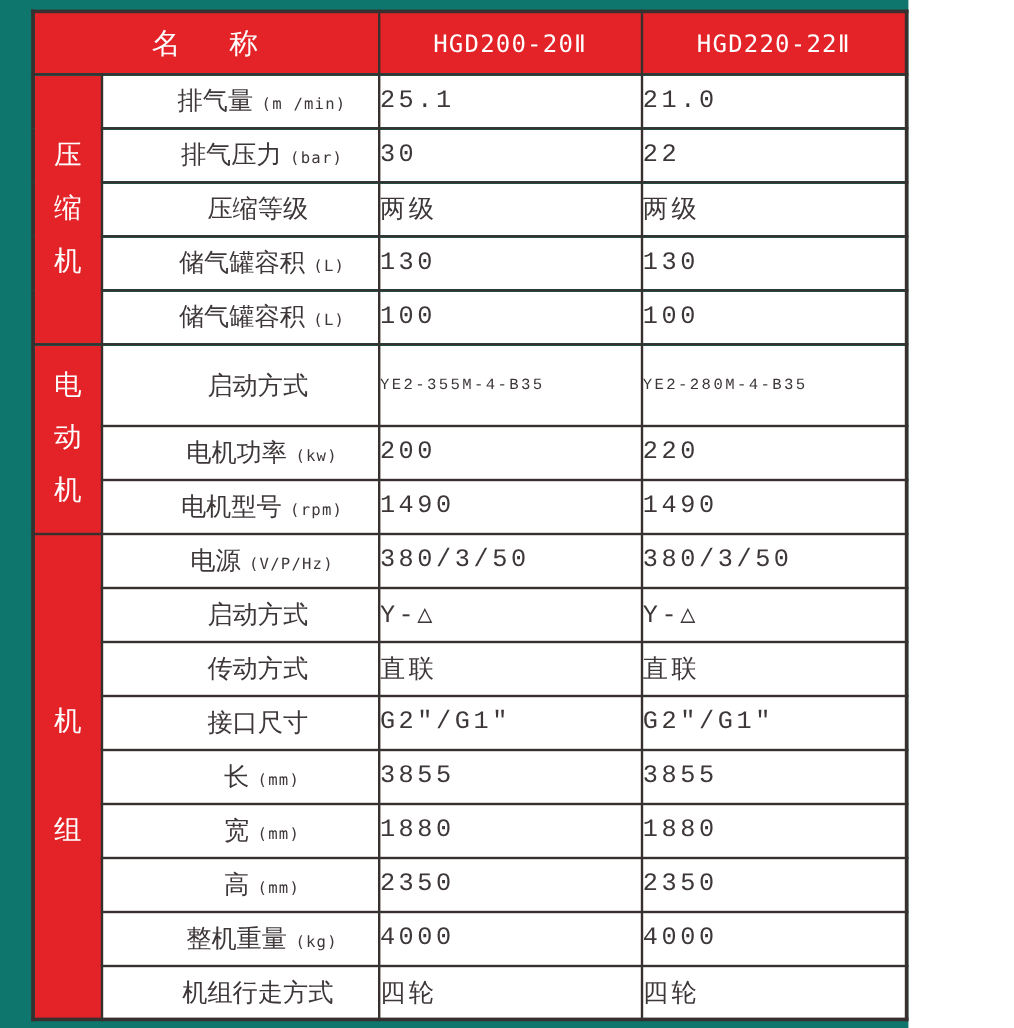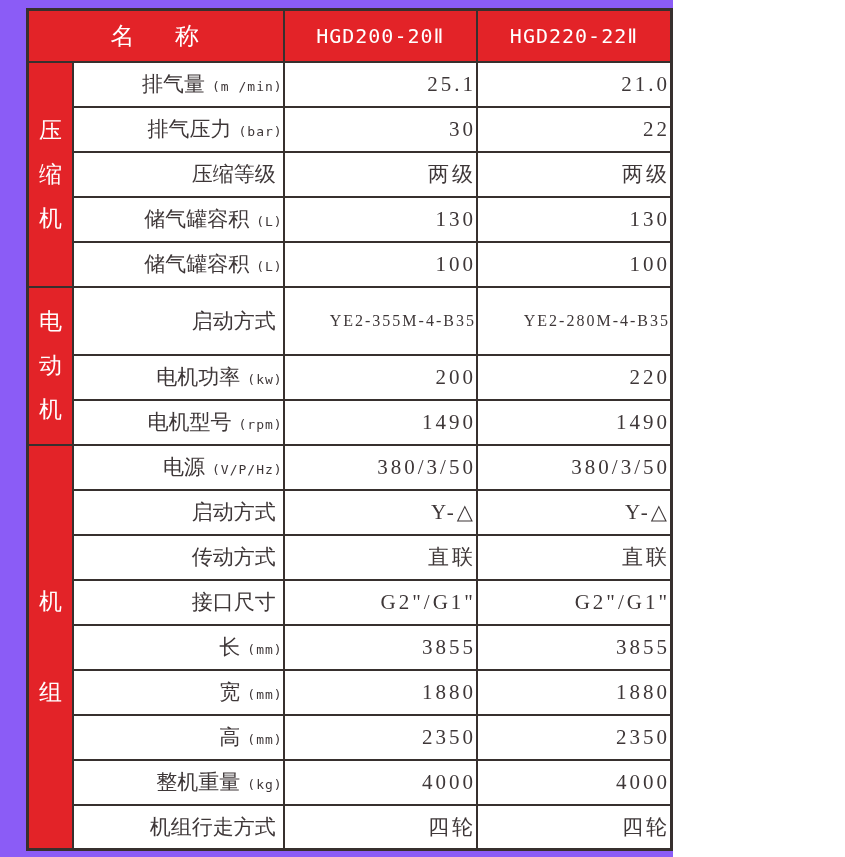--- a/index.html
+++ b/index.html
@@ -6,23 +6,23 @@
     margin: 0;
     padding: 0;
     background: #ffffff;
     width: 845px;
     height: 857px;
     font-family: "DejaVu Sans", sans-serif;
     overflow: hidden;
   }
   .stage {
     position: relative;
-    width: 673px;
+    width: 757px;
     height: 857px;
-    background: #8b5cf6;
+    background: #0f766e;
   }
   table.spec-table {
     position: absolute;
     left: 26px;
     top: 8px;
     border-collapse: collapse;
     table-layout: fixed;
     border: 3px solid #37302e;
   }
   .spec-table td, .spec-table th {
@@ -66,43 +66,43 @@
     align-items: center;
     justify-content: center;
     gap: 21px;
     font-size: 23px;
     line-height: 1;
   }
   .cat-stack.wide-gap { gap: 68px; }
 
   td.lbl-cell {
     background: #ffffff;
-    text-align: right;
+    text-align: center;
     padding-left: 36px;
     color: #3e3738;
     font-size: 21px;
     white-space: nowrap;
   }
   .spec-unit {
     font-size: 13px;
     font-family: "DejaVu Sans Mono", monospace;
     letter-spacing: 1px;
     margin-left: 7px;
     color: #3e3738;
   }
   td.val-cell {
     background: #ffffff;
-    text-align: right;
+    text-align: left;
     color: #3e3738;
     font-size: 21px;
-    font-family: Liberation Serif, serif;
+    font-family: Liberation Mono, monospace;
     letter-spacing: 3px;
     white-space: nowrap;
   }
-  tr.h-tall td.val-cell { font-size: 16px; letter-spacing: 2px; }
+  tr.h-tall td.val-cell { font-size: 13px; letter-spacing: 2px; }
 </style>
 </head>
 <body>
 
 <div class="stage">
   <table class="spec-table">
     <colgroup>
       <col class="c-cat">
         <col class="c-label">
         <col class="c-val1">

